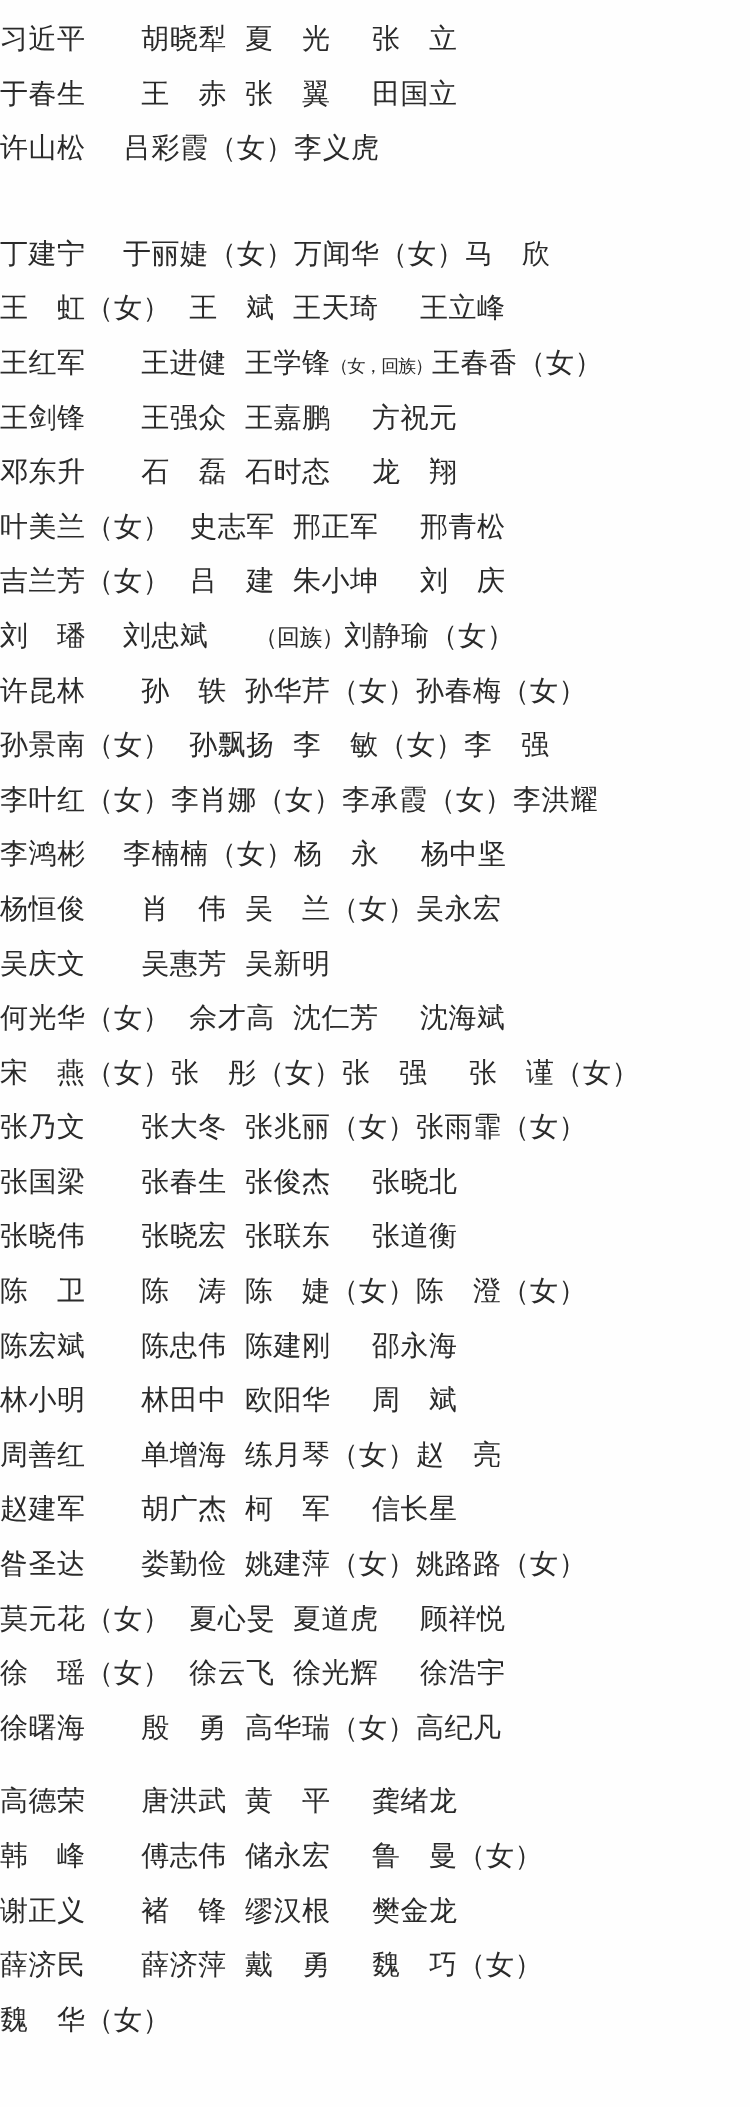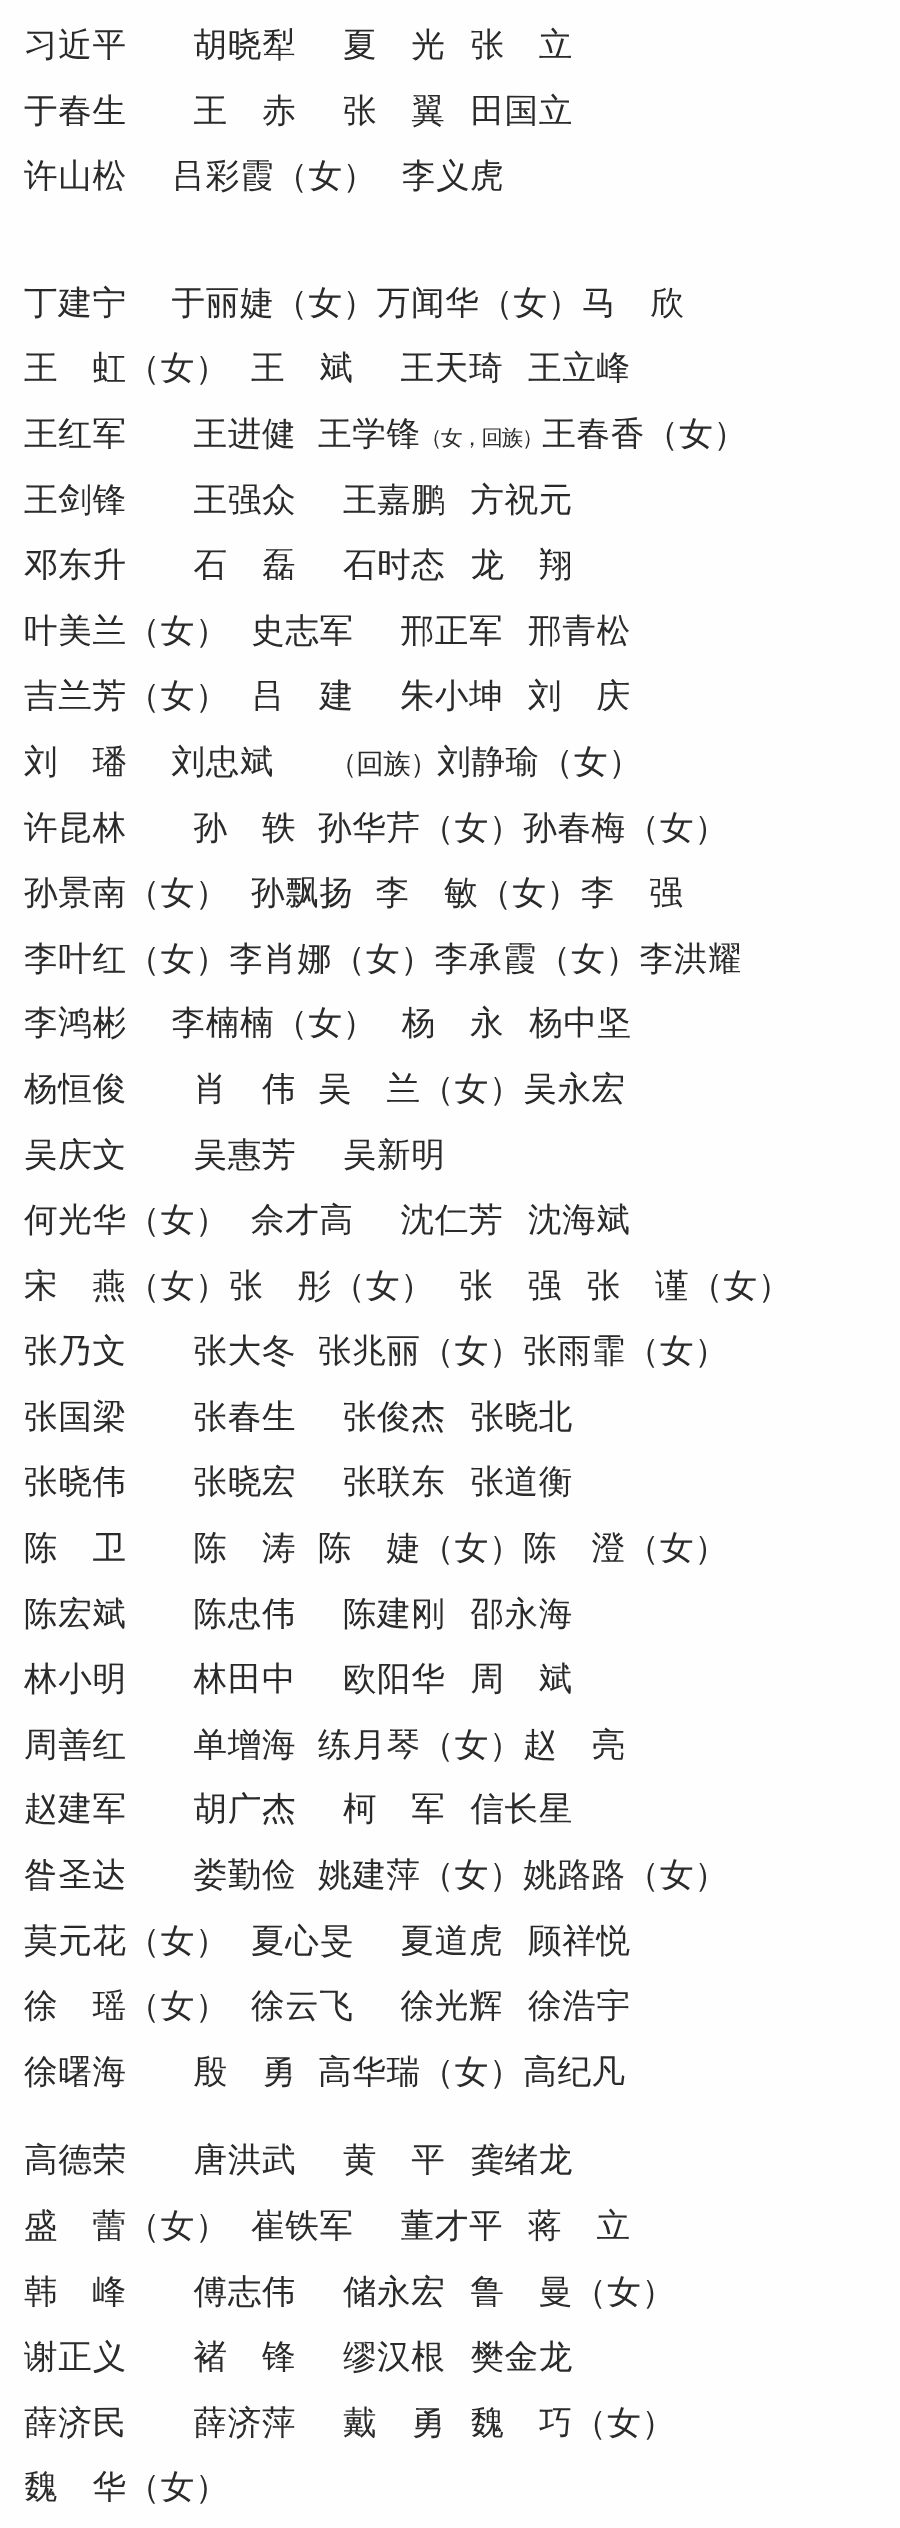--- a/index.html
+++ b/index.html
@@ -21,32 +21,31 @@
     padding-top: 12px;
   }
   .section { }
   #section-2 { margin-top: 51px; }
   #section-3 { margin-top: 19px; }
   .row {
     display: flex;
     align-items: baseline;
     height: 54.6px;
     line-height: 54.6px;
-    padding-left: 20px;
     white-space: pre;
     font-family: Liberation Serif, serif;
   }
   .cell {
     flex: 0 0 auto;
     white-space: pre;
     letter-spacing: 0.5px;
   }
   .cell:nth-child(1) { min-width: 123px; }
   .cell:nth-child(2) { min-width: 122px; text-align: center; }
-  .cell:nth-child(3) { min-width: 127px; text-align: center; }
+  .cell:nth-child(3) { min-width: 127px; }
   .cell:nth-child(4) { min-width: 10px; }
   
   .paren-sm { font-size: 0.82em; letter-spacing: -0.5px; margin-left: 46px; }
   .paren-xs { font-size: 0.64em; letter-spacing: -1px; }
 </style>
 </head>
 <body>
 
 <div class="page">
   <div>
@@ -80,20 +79,19 @@
         <div class="row"><div class="cell">林小明</div><div class="cell">林田中</div><div class="cell">欧阳华</div><div class="cell">周　斌</div></div>
         <div class="row"><div class="cell">周善红</div><div class="cell">单增海</div><div class="cell">练月琴（女）</div><div class="cell">赵　亮</div></div>
         <div class="row"><div class="cell">赵建军</div><div class="cell">胡广杰</div><div class="cell">柯　军</div><div class="cell">信长星</div></div>
         <div class="row"><div class="cell">昝圣达</div><div class="cell">娄勤俭</div><div class="cell">姚建萍（女）</div><div class="cell">姚路路（女）</div></div>
         <div class="row"><div class="cell">莫元花（女）</div><div class="cell">夏心旻</div><div class="cell">夏道虎</div><div class="cell">顾祥悦</div></div>
         <div class="row"><div class="cell">徐　瑶（女）</div><div class="cell">徐云飞</div><div class="cell">徐光辉</div><div class="cell">徐浩宇</div></div>
         <div class="row"><div class="cell">徐曙海</div><div class="cell">殷　勇</div><div class="cell">高华瑞（女）</div><div class="cell">高纪凡</div></div>
       </div>
       <div class="section" id="section-3">
         <div class="row"><div class="cell">高德荣</div><div class="cell">唐洪武</div><div class="cell">黄　平</div><div class="cell">龚绪龙</div></div>
-        <div class="row"><div class="cell">盛　蕾（女）</div><div class="cell">崔铁军</div><div class="cell">董才平</div><div class="cell">蒋　立</div></div>
         <div class="row"><div class="cell">韩　峰</div><div class="cell">傅志伟</div><div class="cell">储永宏</div><div class="cell">鲁　曼（女）</div></div>
         <div class="row"><div class="cell">谢正义</div><div class="cell">褚　锋</div><div class="cell">缪汉根</div><div class="cell">樊金龙</div></div>
         <div class="row"><div class="cell">薛济民</div><div class="cell">薛济萍</div><div class="cell">戴　勇</div><div class="cell">魏　巧（女）</div></div>
         <div class="row"><div class="cell">魏　华（女）</div><div class="cell"></div><div class="cell"></div><div class="cell"></div></div>
       </div>
     </div>
 </div>
 
 </body></html>

